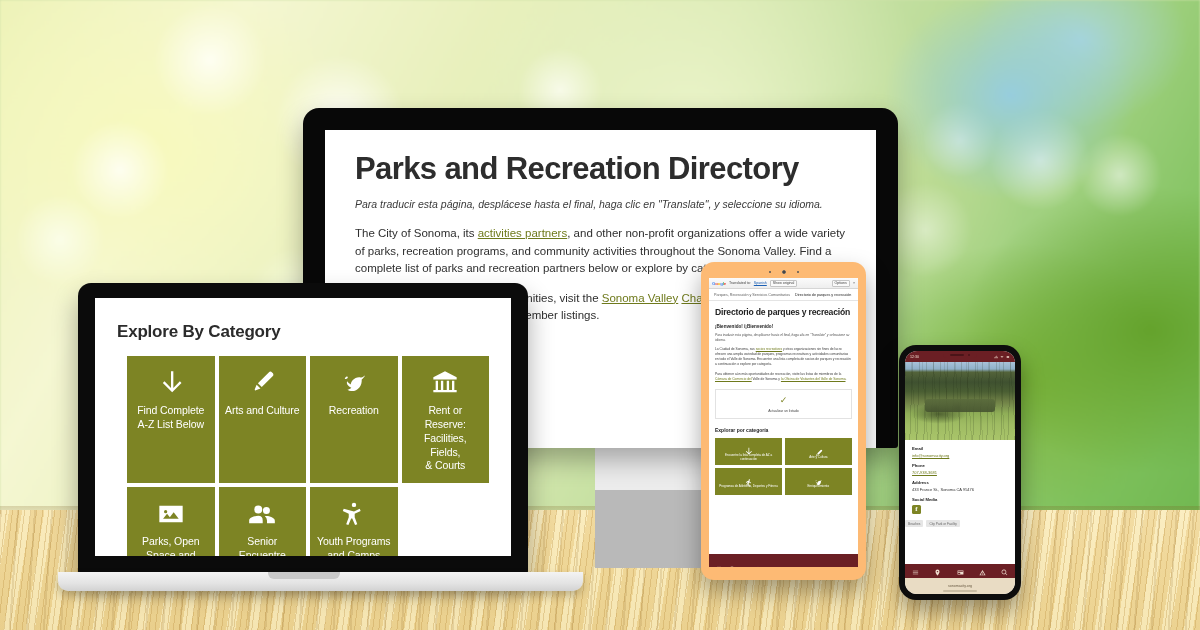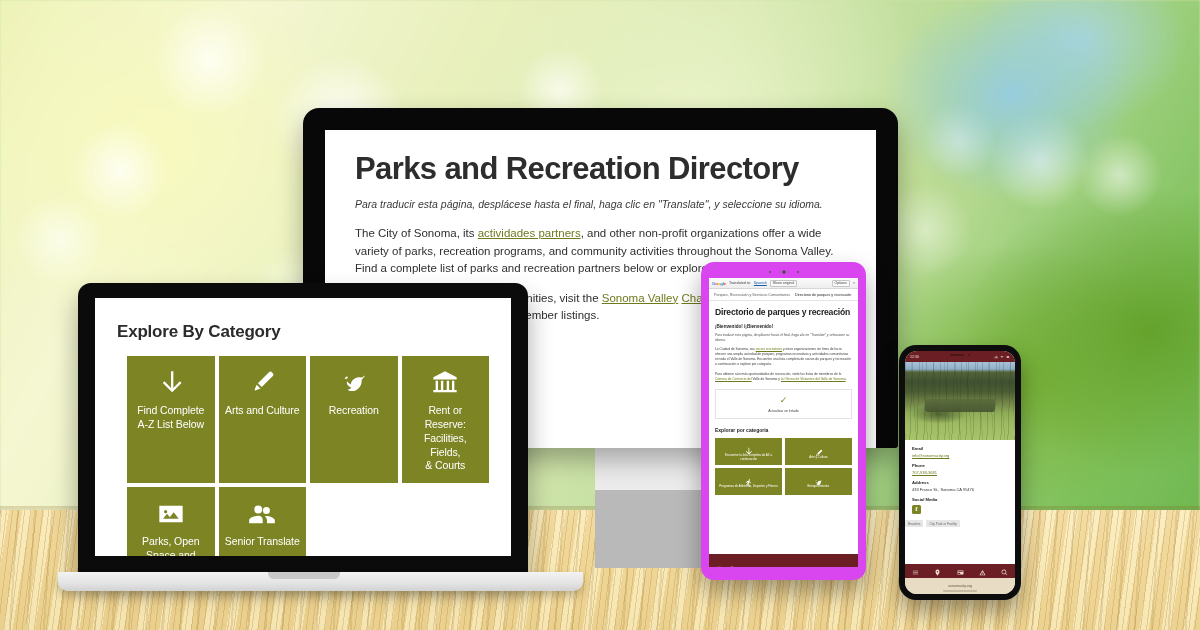--- a/index.html
+++ b/index.html
@@ -148,21 +148,21 @@
     display: flex; align-items: center; justify-content: center;
   }
   .tile-icon svg { width: 100%; height: 100%; fill: #fff; }
   .tile-label {
     color: #fff; font-size: 10.5px; line-height: 1.32; letter-spacing: -.1px;
   }
 
   
   .tablet {
     position: absolute; left: 701px; top: 262px; width: 165px; height: 318px;
-    background: #d946ef; border-radius: 13px;
+    background: #fdba74; border-radius: 13px;
     box-shadow: 0 12px 24px rgba(0,0,0,.34);
   }
   .tablet-dots {
     position: absolute; top: 6px; left: 0; right: 0; height: 8px;
     display: flex; align-items: center; justify-content: center; gap: 11px;
   }
   .tablet-dots i { width: 2px; height: 2px; border-radius: 50%; background: #555; display:block; }
   .tablet-dots i.cam { width: 4px; height: 4px; background: #3a3a3a; border: .5px solid #666; }
   .tablet-screen {
     position: absolute; left: 8px; top: 16px; width: 149px; height: 289px;
@@ -307,21 +307,21 @@
   <div class="desk"></div>
 
   <div class="monitor-neck"></div>
   <div class="monitor-foot"></div>
   <div class="monitor">
     <div class="monitor-screen">
       <div class="mon-page">
         <h1 class="mon-h1">Parks and Recreation Directory</h1>
         <p class="mon-italic">Para traducir esta página, desplácese hasta el final, haga clic en "Translate", y seleccione su idioma.</p>
         <p class="mon-para">
-          <span>The City of Sonoma, its </span><a class="lnk">actividades partners</a><span>, and other non-profit</span>
+          <span>The City of Sonoma, its </span><a class="lnk">activities partners</a><span>, and other non-profit</span>
           <span>organizations offer a wide variety of parks, recreation programs, and</span>
           <span>community activities throughout the Sonoma Valley. Find a complete</span>
           <span>list of parks and recreation partners below or explore by category.</span>
         </p>
         <p class="mon-para">
           <span>For even more recreation opportunities, visit the </span><a class="lnk">Sonoma Valley</a>
           <a class="lnk">Chamber of Commerce</a><span> and </span><a class="lnk">Sonoma Valley Visitors Bureau</a><span> member</span>
           <span>listings.</span>
         </p>
       </div>
@@ -372,21 +372,29 @@
                 </svg>
               </span>
               <span class="tile-label">Parks, Open<br>Space and<br>Historic Sites</span>
             </div>
             <div class="tile">
               <span class="tile-icon">
                 <svg viewBox="0 0 24 24">
                   <path d="M8.8 11.6a3.4 3.4 0 10-3.4-3.4 3.4 3.4 0 003.4 3.4zm7 .4a3 3 0 10-3-3 3 3 0 003 3zm-7 1.6c-2.6 0-7.8 1.3-7.8 3.9V20h11.6v-2.5c0-2.6-1.2-3.9-3.8-3.9zm7 .2c-.4 0-.9 0-1.4.1a4.8 4.8 0 011.9 3.6V20H23v-2.3c0-2.4-4.6-3.9-7.2-3.9z"></path>
                 </svg>
               </span>
-              <span class="tile-label">Senior Translate</span>
+              <span class="tile-label">Senior Encuentre</span>
+            </div>
+            <div class="tile">
+              <span class="tile-icon">
+                <svg viewBox="0 0 24 24">
+                  <path d="M12 2.3a1.9 1.9 0 11-1.9 1.9A1.9 1.9 0 0112 2.3zM3.2 7.6l-.8 1.8 5.1 2.3v3.1l-2.2 6 1.9.7 2.4-5.7h.9l2.4 5.7 1.9-.7-2.2-6v-3.1l5.1-2.3-.8-1.8L12 9.8z"></path>
+                </svg>
+              </span>
+              <span class="tile-label">Youth Programs<br>and Camps</span>
             </div>
           </div>
       </div>
     </div>
   </div>
   <div class="laptop-base"></div>
   <div class="laptop-notch"></div>
 
   <div class="tablet">
     <div class="tablet-dots">

